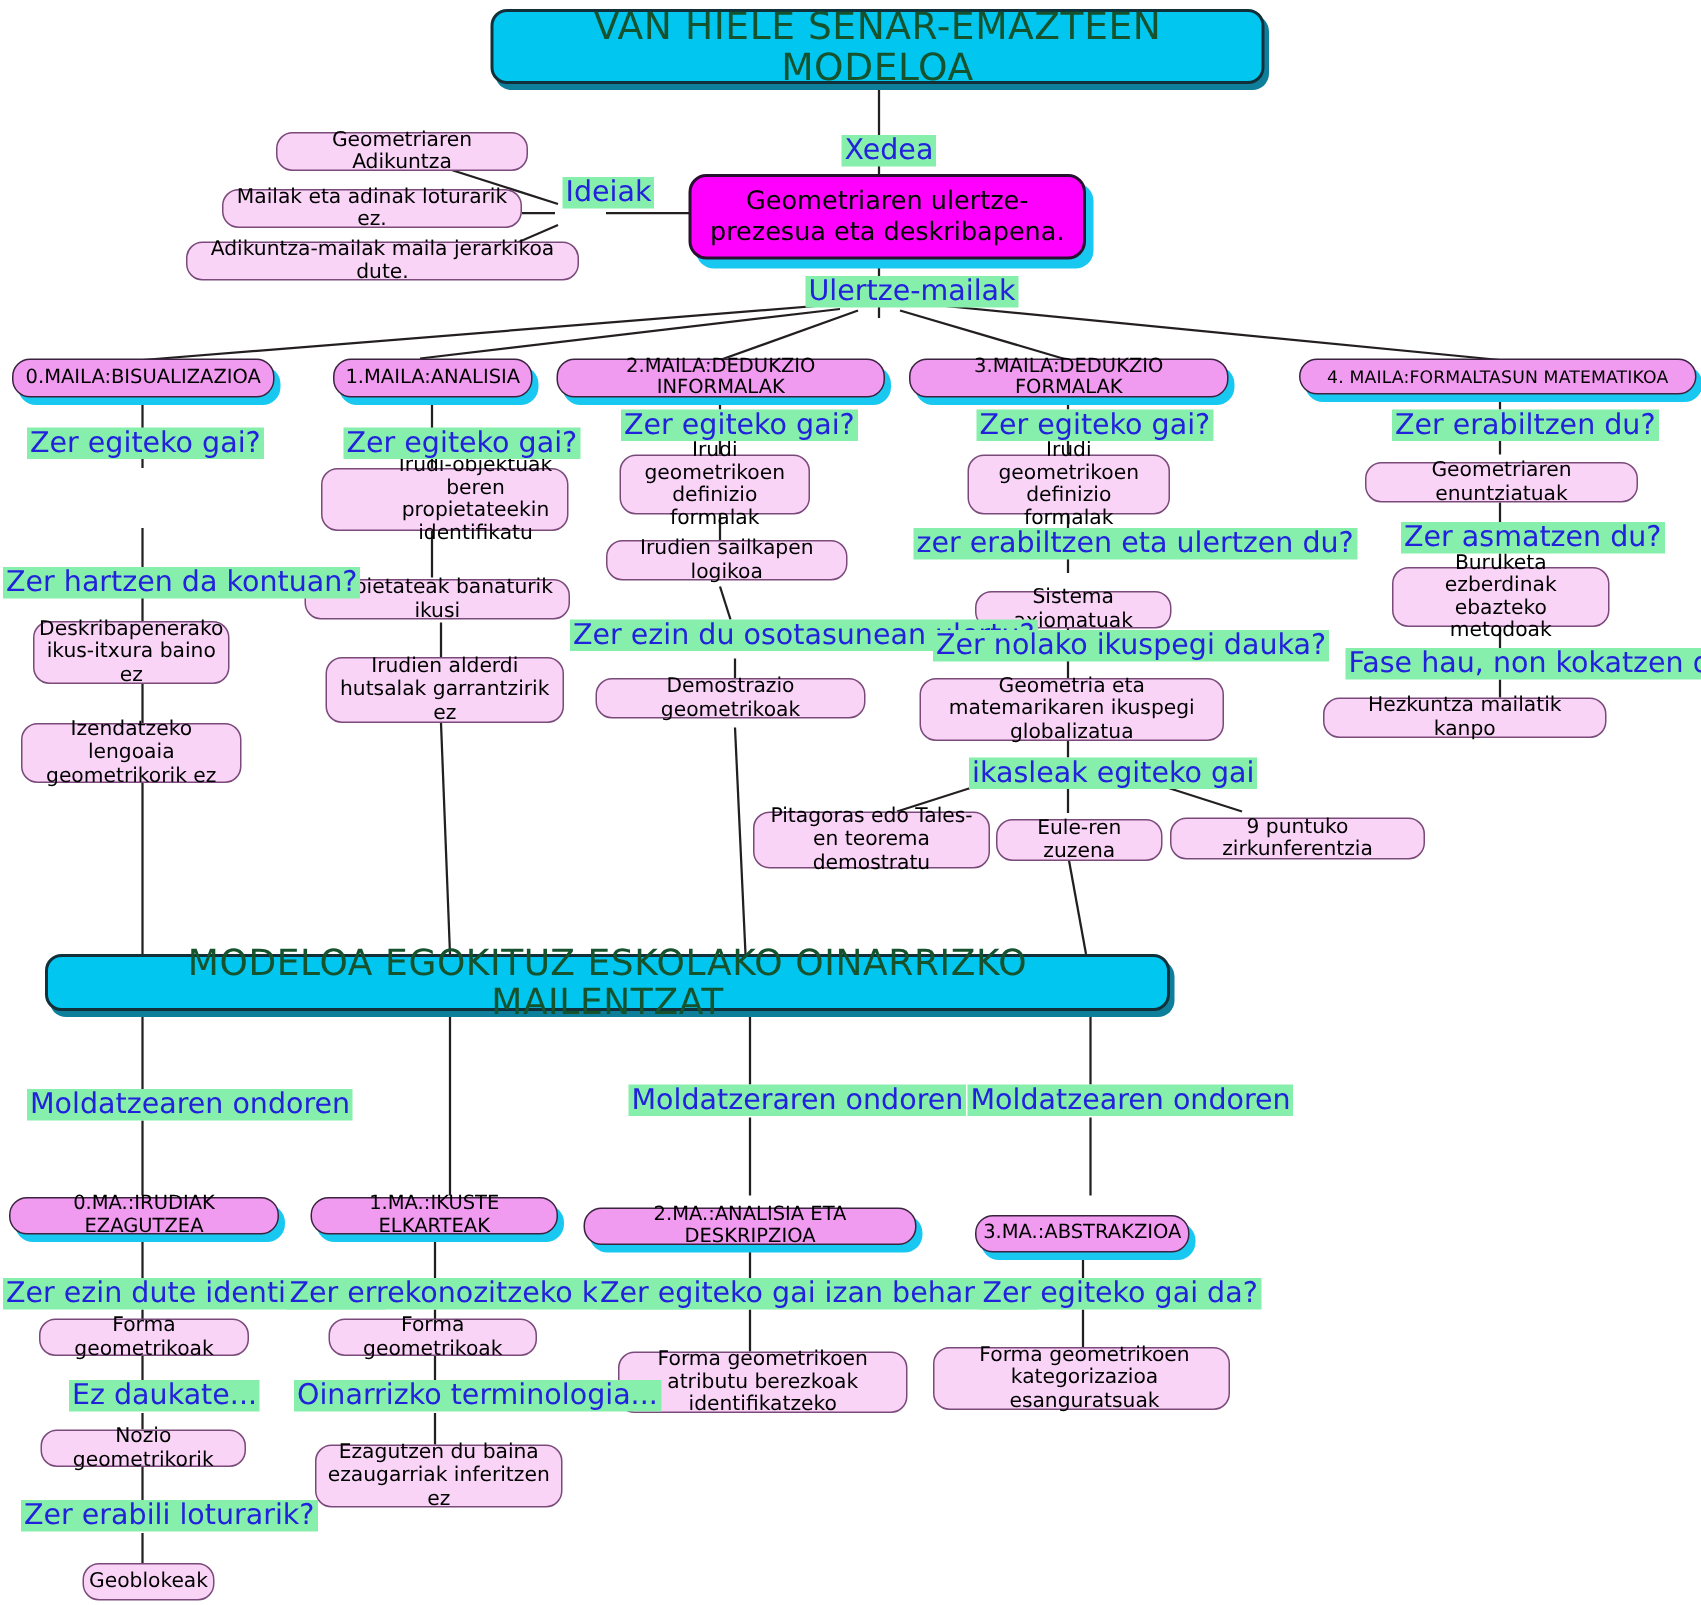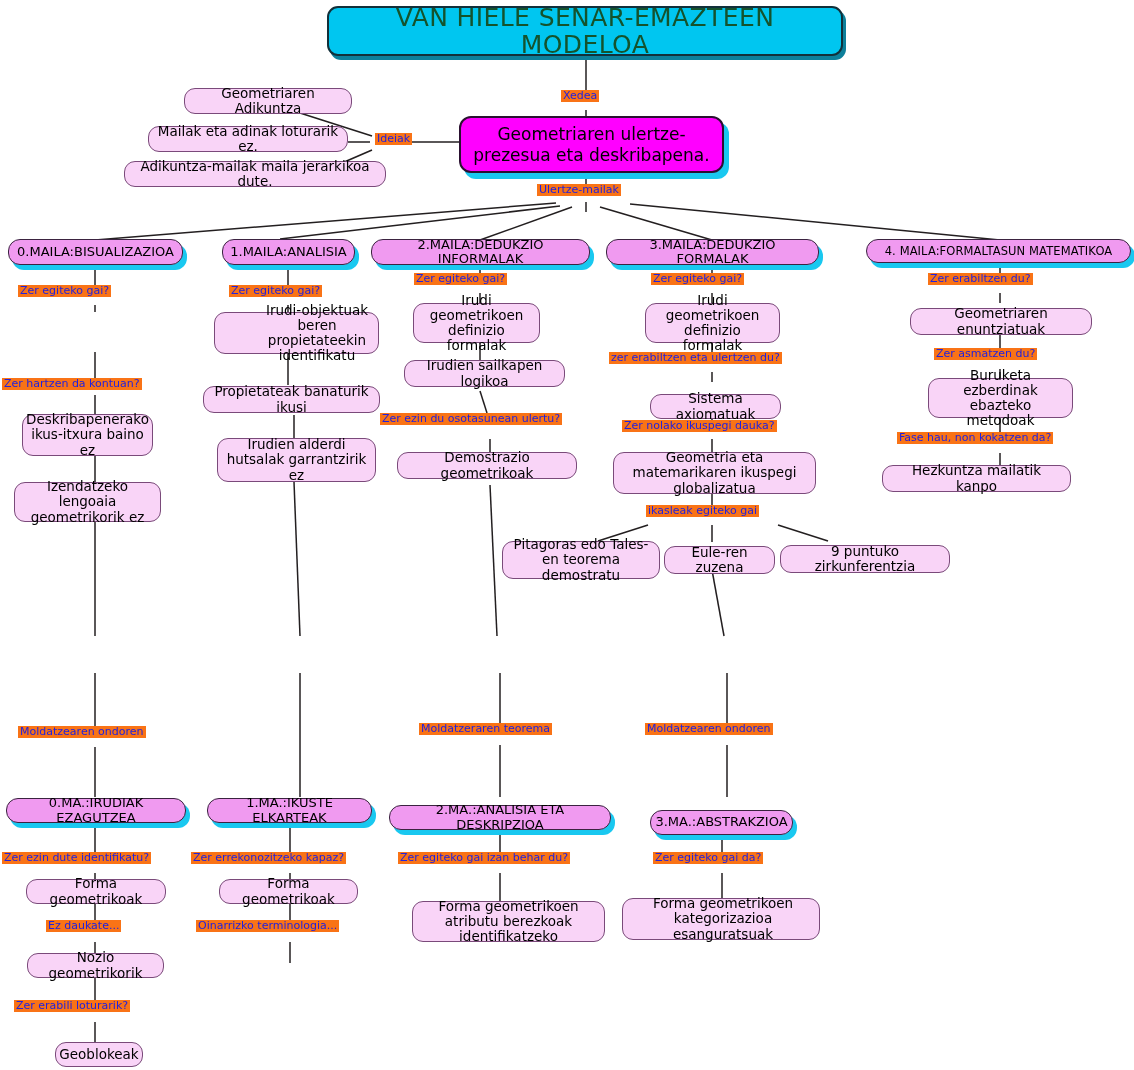--- a/index.html
+++ b/index.html
@@ -79,25 +79,25 @@
     line-height:1.1;
     padding:2px 12px;
     box-shadow:3px 4px 0 0 #0d7f9a;
   }
   .banner.b2{ font-size:24px; }
 
   
   .link-label{
     position:absolute;
     color:#2222dd;
-    font-size:11px;
+    font-size:19px;
     line-height:1.1;
     white-space:nowrap;
     z-index:4;
-    background:#f97316;
+    background:#86efac;
     padding:0 2px;
   }
 </style>
 </head>
 <body>
 
 <div id="canvas">
 
   <svg id="edges" viewBox="0 0 1134 1070" width="1134" height="1070">
     <g stroke="#231f20" stroke-width="1.5" fill="none">
@@ -194,21 +194,21 @@
   </div>
 
   <div class="link-label" style="left:561px; top:90px;">Xedea</div>
 
   <div class="node magenta" style="left:459px; top:116px; width:265px; height:57px;">
     <span>Geometriaren ulertze-prezesua eta deskribapena.</span>
   </div>
 
   <div class="link-label" style="left:537px; top:184px;">Ulertze-mailak</div>
 
-  <div class="link-label" style="left:375px; top:133px;text-align:right;">Ideiak</div>
+  <div class="link-label" style="left:375px; top:118px;text-align:right;">Ideiak</div>
 
   <div class="node pink" style="left:184px; top:88px; width:168px; height:26px;">
     <span>Geometriaren Adikuntza</span>
   </div>
   <div class="node pink" style="left:148px; top:126px; width:200px; height:26px;">
     <span>Mailak eta adinak loturarik ez.</span>
   </div>
   <div class="node pink" style="left:124px; top:161px; width:262px; height:26px;">
     <span>Adikuntza-mailak maila jerarkikoa dute.</span>
   </div>
@@ -290,23 +290,26 @@
   </div>
   <div class="link-label" style="left:934px; top:348px;">Zer asmatzen du?</div>
   <div class="node pink" style="left:928px; top:378px; width:145px; height:40px;">
     <span>Buruketa ezberdinak ebazteko metodoak</span>
   </div>
   <div class="link-label" style="left:897px; top:432px;">Fase hau, non kokatzen da?</div>
   <div class="node pink" style="left:882px; top:465px; width:189px; height:27px;">
     <span>Hezkuntza mailatik kanpo</span>
   </div>
 
+  <div class="node banner b2" style="left:30px; top:636px; width:750px; height:38px;">
+    <span>MODELOA EGOKITUZ ESKOLAKO OINARRIZKO MAILENTZAT</span>
+  </div>
 
   <div class="link-label" style="left:18px; top:726px;">Moldatzearen ondoren</div>
-  <div class="link-label" style="left:419px; top:723px;">Moldatzeraren teorema</div>
+  <div class="link-label" style="left:419px; top:723px;">Moldatzeraren ondoren</div>
   <div class="link-label" style="left:645px; top:723px;">Moldatzearen ondoren</div>
 
   <div class="node level" style="left:6px; top:798px; width:180px; height:25px;">
     <span>0.MA.:IRUDIAK EZAGUTZEA</span>
   </div>
   <div class="node level" style="left:207px; top:798px; width:165px; height:25px;">
     <span>1.MA.:IKUSTE ELKARTEAK</span>
   </div>
   <div class="node level" style="left:389px; top:805px; width:222px; height:25px;">
     <span>2.MA.:ANALISIA ETA DESKRIPZIOA</span>
@@ -326,20 +329,23 @@
   <div class="link-label" style="left:14px; top:1000px;">Zer erabili loturarik?</div>
   <div class="node pink" style="left:55px; top:1042px; width:88px; height:25px;">
     <span>Geoblokeak</span>
   </div>
 
   <div class="link-label" style="left:191px; top:852px;">Zer errekonozitzeko kapaz?</div>
   <div class="node pink" style="left:219px; top:879px; width:139px; height:25px;">
     <span>Forma geometrikoak</span>
   </div>
   <div class="link-label" style="left:196px; top:920px;">Oinarrizko terminologia...</div>
+  <div class="node pink" style="left:210px; top:963px; width:165px; height:42px;">
+    <span>Ezagutzen du baina ezaugarriak inferitzen ez</span>
+  </div>
 
   <div class="link-label" style="left:398px; top:852px;">Zer egiteko gai izan behar du?</div>
   <div class="node pink" style="left:412px; top:901px; width:193px; height:41px;">
     <span>Forma geometrikoen atributu berezkoak identifikatzeko</span>
   </div>
 
   <div class="link-label" style="left:653px; top:852px;">Zer egiteko gai da?</div>
   <div class="node pink" style="left:622px; top:898px; width:198px; height:42px;padding-left:11px;">
     <span>Forma geometrikoen kategorizazioa esanguratsuak</span>
   </div>

